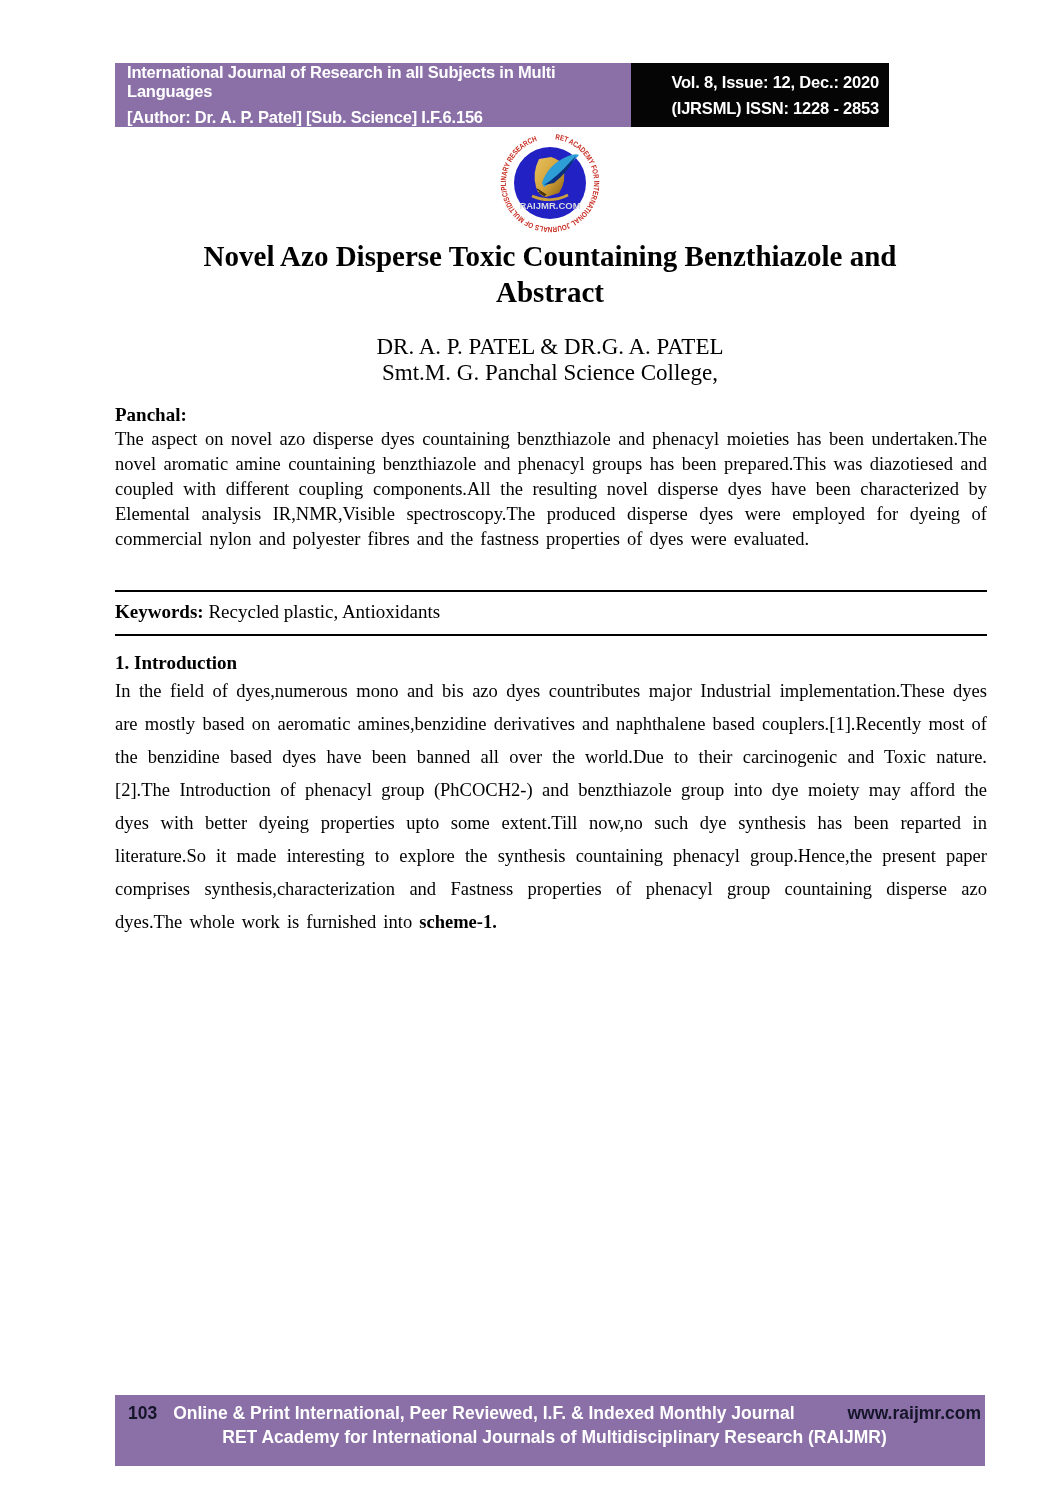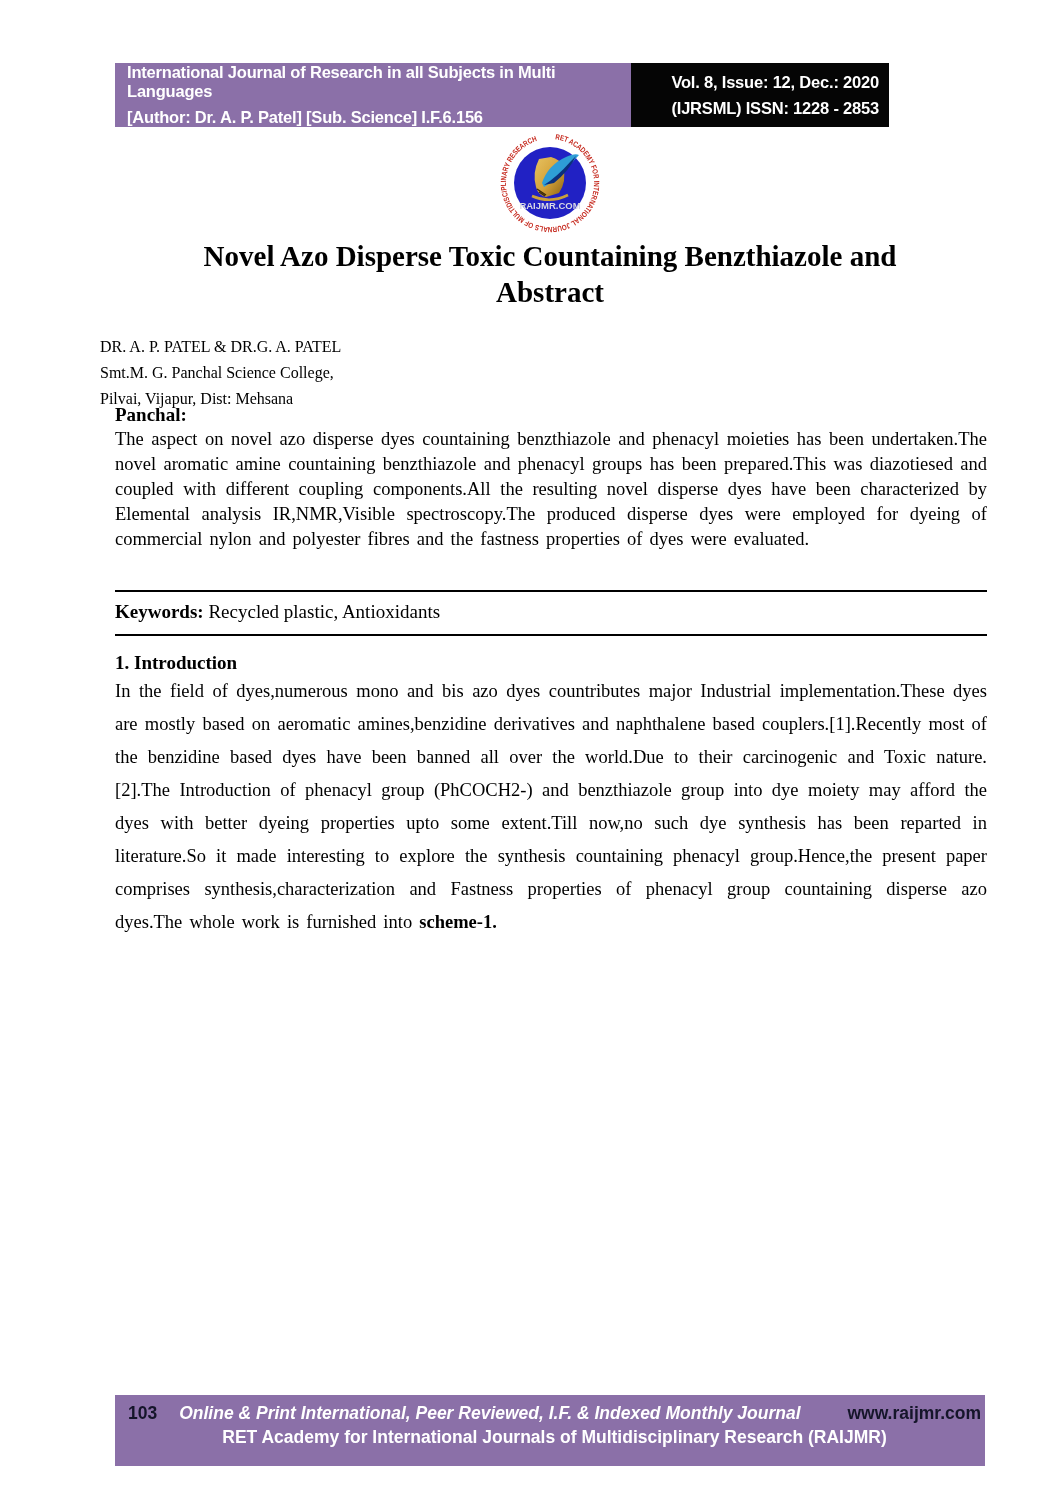--- a/index.html
+++ b/index.html
@@ -59,23 +59,24 @@
     position: absolute;
     top: 238px; left: 115px;
     width: 870px;
     text-align: center;
     font-size: 29px;
     font-weight: bold;
     line-height: 36px;
   }
   .authors-block {
     position: absolute;
-    top: 334px; left: 100px;
+    top: 334px; left: 115px;
     width: 870px;
-    font-size: 16px;
+    text-align: center;
+    font-size: 23px;
     line-height: 26px;
   }
 
   
   .abstract-block {
     position: absolute;
     top: 402px; left: 115px;
     width: 872px;
   }
   .section-heading {
@@ -119,21 +120,21 @@
     font-weight: bold;
     font-size: 17.5px;
     color: var(--banner_text_white);
     padding: 8px 4px 0 13px;
   }
   .footer-line1 {
     display: flex;
     align-items: baseline;
   }
   .footer-page-num { color: var(--footer_dark_text); }
-  .footer-journal-line { color: var(--banner_text_white); margin-left: 22px; font-style: italic; }
+  .footer-journal-line { color: var(--banner_text_white); margin-left: 16px; }
   .footer-website { color: var(--footer_dark_text); margin-left: auto; }
   .footer-line2 {
     text-align: center;
     margin-top: 3px;
     color: var(--banner_text_white);
   }
 </style>
 </head>
 <body>
 
@@ -175,21 +176,20 @@
   </div>
 
   <h1 class="paper-title">
     <div>Novel Azo Disperse Toxic Countaining Benzthiazole and</div>
     <div>Abstract</div>
   </h1>
 
   <div class="authors-block">
     <div>DR. A. P. PATEL &amp; DR.G. A. PATEL</div>
     <div>Smt.M. G. Panchal Science College,</div>
-    <div>Pilvai, Vijapur, Dist: Mehsana</div>
   </div>
 
   <section class="abstract-block">
     <div class="section-heading">Panchal:</div>
     <p class="body-par">The aspect on novel azo disperse dyes countaining benzthiazole and phenacyl moieties has been undertaken.The novel aromatic amine countaining benzthiazole and phenacyl groups has been prepared.This was diazotiesed and coupled with different coupling components.All the resulting novel disperse dyes have been characterized by Elemental analysis IR,NMR,Visible spectroscopy.The produced disperse dyes were employed for dyeing of commercial nylon and polyester fibres and the fastness properties of dyes were evaluated.</p>
   </section>
 
   <section class="keywords-block">
     <strong>Keywords:</strong><span> Recycled plastic, Antioxidants</span>
   </section>

